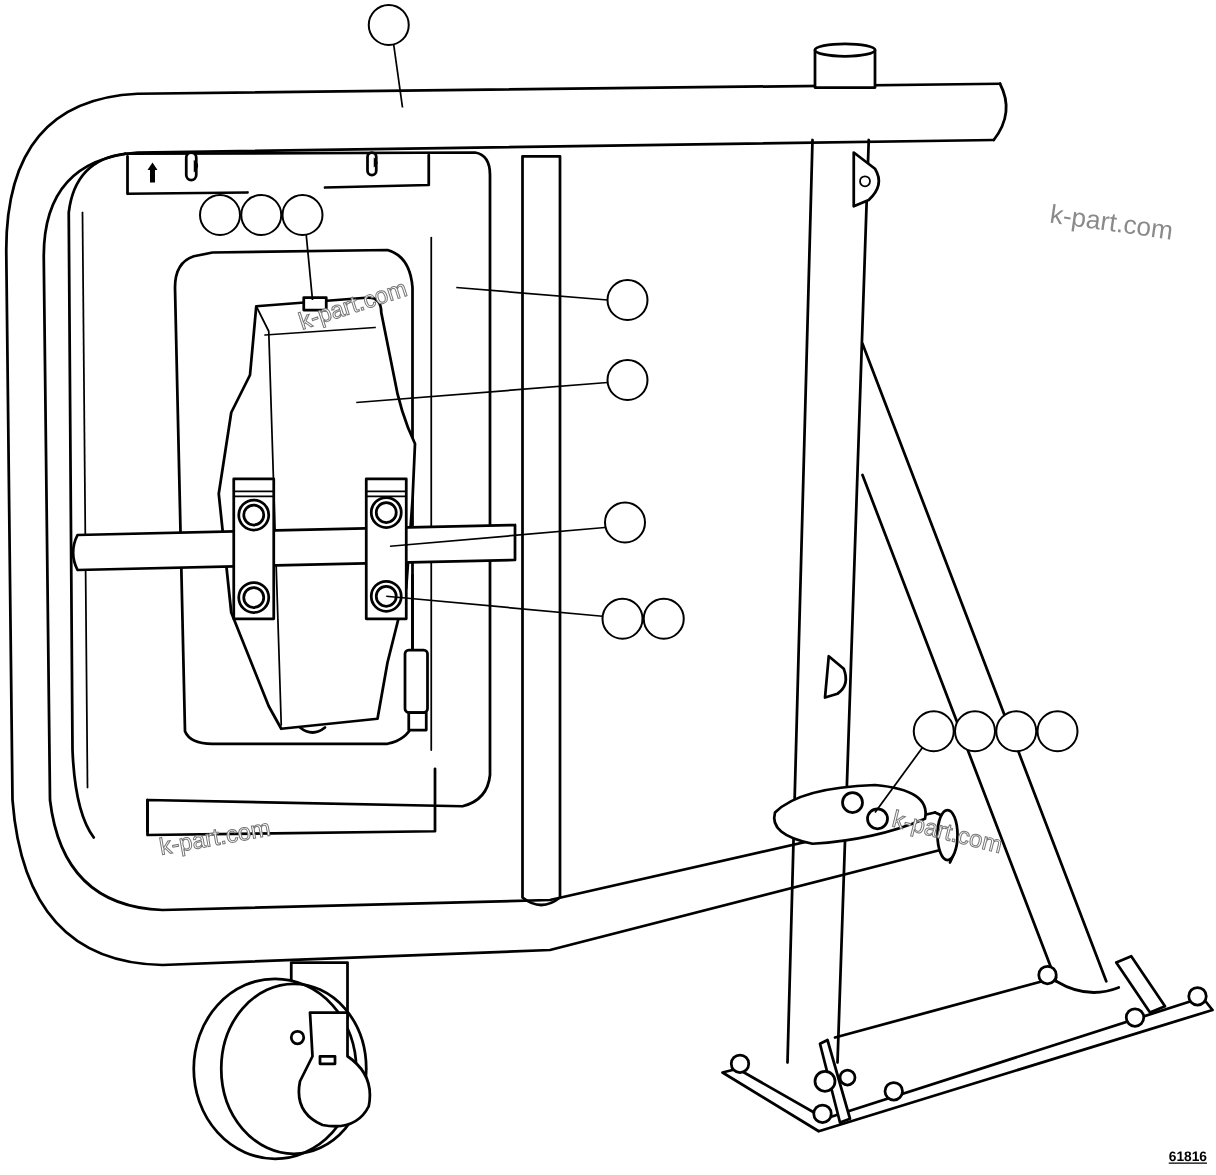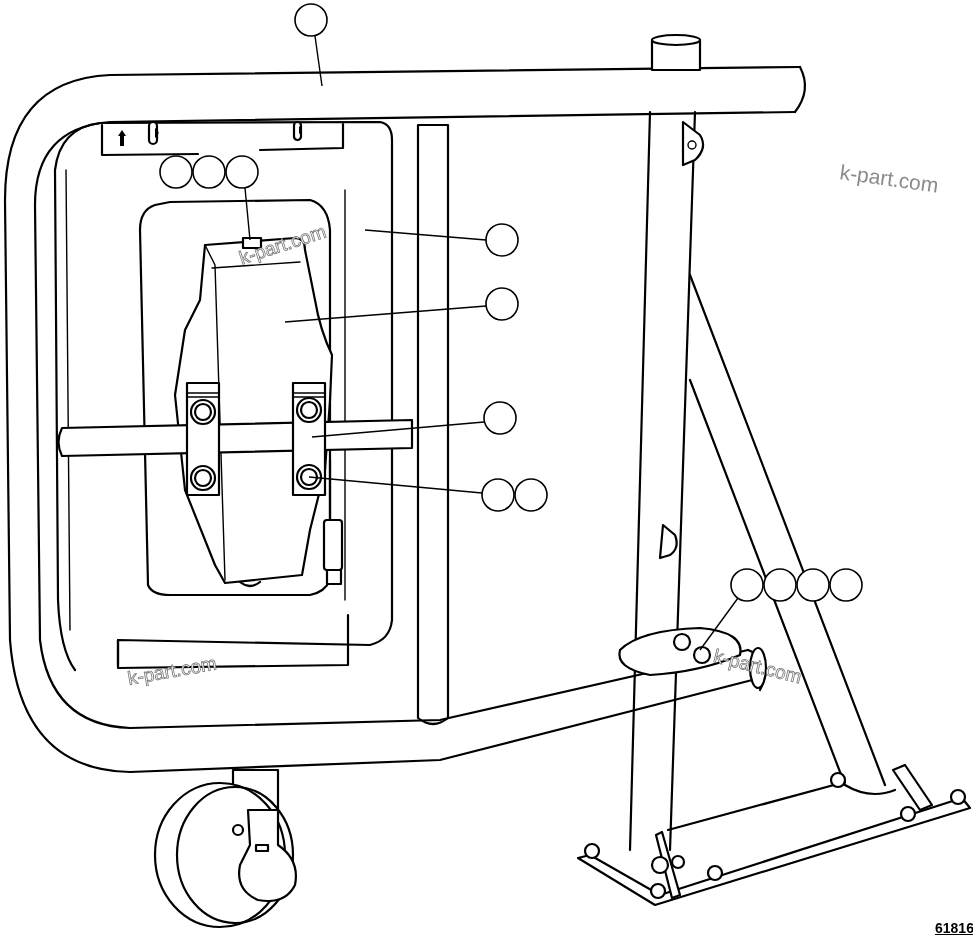--- a/index.html
+++ b/index.html
@@ -5,21 +5,21 @@
   html, body { margin: 0; padding: 0; background: #ffffff; }
   body { width: 973px; height: 940px; overflow: hidden; position: relative; font-family: "Liberation Sans", sans-serif; }
   #diagram { position: absolute; left: 0; top: 0; width: 973px; height: 940px; }
   .ln { fill: none; stroke: #000; stroke-width: 2.2; stroke-linecap: round; stroke-linejoin: round; }
   .thin { fill: none; stroke: #000; stroke-width: 1.4; stroke-linecap: round; stroke-linejoin: round; }
   .fillw { fill: #fff; stroke: #000; stroke-width: 2.2; stroke-linejoin: round; }
   .callout { fill: #fff; stroke: #000; stroke-width: 1.6; }
   .leader { stroke: #000; stroke-width: 1.4; fill: none; }
   .wm { position: absolute; color: #8a8a8a; font-size: 20px; font-family: "Liberation Sans", sans-serif; white-space: nowrap; transform-origin: left center; pointer-events: none; }
   .wm.outline { color: #fff; -webkit-text-stroke: 0.8px #777; }
-  .figno { position: absolute; left: 935px; top: 920px; font-size: 14px; font-weight: bold; font-family: "Liberation Sans", sans-serif; color: #000; text-decoration: underline; }
+  .figno { position: absolute; left: 935px; top: 920px; font-size: 11px; font-weight: bold; font-family: "Liberation Sans", sans-serif; color: #000; text-decoration: underline; }
 </style>
 </head>
 <body>
 
 <svg id="diagram" viewBox="0 0 973 940" xmlns="http://www.w3.org/2000/svg">
 
   <g>
     <path class="ln" d="M100,123 L380,122 Q392,124 392,140 L392,620 Q390,640 370,645 L118,640 L118,665"></path>
     <path class="ln" d="M100,123 Q60,128 55,170 L58,600 Q60,650 75,670"></path>
     <path class="thin" d="M66,170 L70,630"></path>

